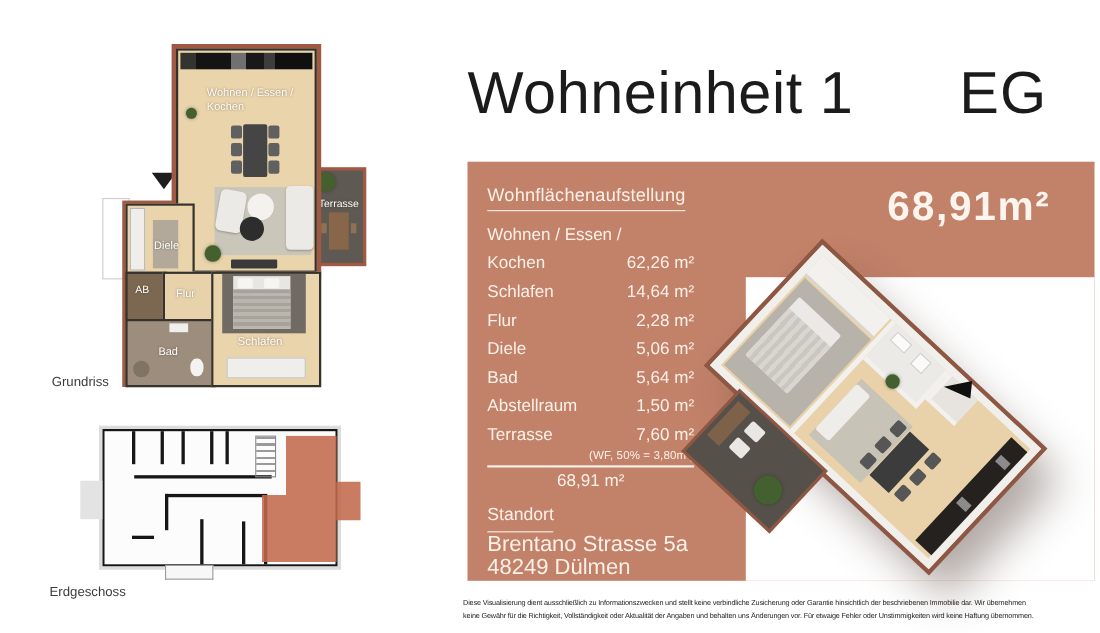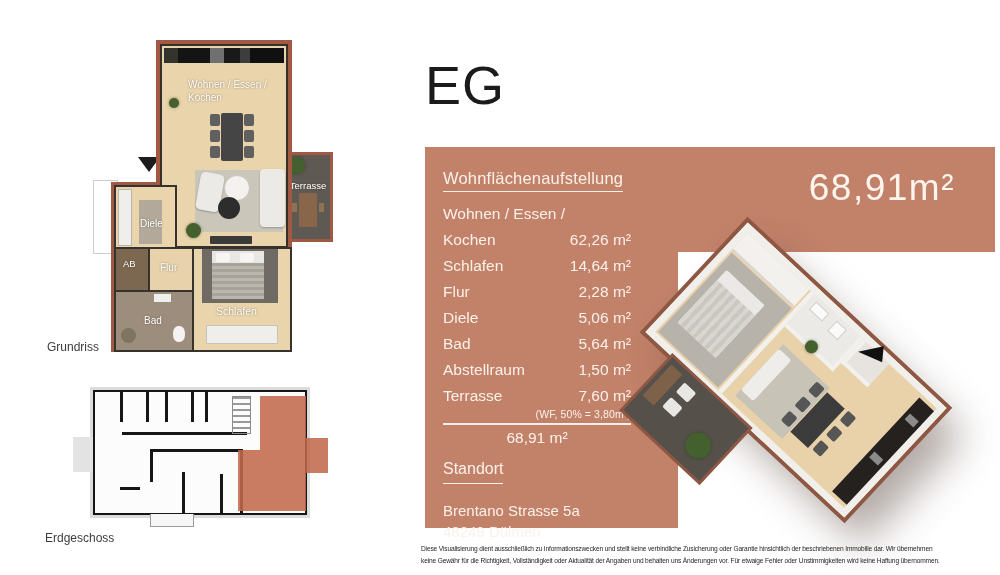--- a/index.html
+++ b/index.html
@@ -6,29 +6,29 @@
   body{width:1000px;height:575px;background:#ffffff;font-family:"Liberation Sans",sans-serif;position:relative;overflow:hidden;}
 
   
   .title-row{position:absolute;left:425px;top:54px;width:527px;display:flex;justify-content:space-between;align-items:baseline;color:#1b1b1b;}
   .title-main{font-size:54px;font-weight:400;letter-spacing:0.5px;white-space:nowrap;}
   .title-floor{font-size:54px;font-weight:400;letter-spacing:1px;}
 
   
   .panel{position:absolute;left:425px;top:147px;width:570px;height:381px;background:#c28169;z-index:1;}
   .panel-cut{position:absolute;right:0;bottom:0;width:317px;height:276px;background:#ffffff;}
-  .big-area{position:absolute;top:20px;right:40px;font-size:37px;color:#fdf4ed;letter-spacing:1.5px;font-weight:400;}
+  .big-area{position:absolute;top:20px;right:40px;font-size:37px;color:#fdf4ed;letter-spacing:1.5px;font-weight:700;}
   .panel-content{position:absolute;left:18px;top:22px;width:188px;color:#fcf1e9;}
   .p-heading{display:inline-block;font-size:16.5px;font-weight:400;border-bottom:1.5px solid #fcf1e9;padding-bottom:3px;margin-bottom:9px;letter-spacing:0.2px;}
   .a-row{display:flex;justify-content:space-between;align-items:center;height:26px;font-size:15.5px;}
   .a-note{text-align:right;font-size:10.5px;margin-top:-1px;letter-spacing:0.1px;}
   .a-divider{height:2px;background:#fcf1e9;margin-top:3px;}
   .a-total{text-align:center;font-size:15.5px;height:26px;line-height:26px;}
   .loc-heading{display:inline-block;font-size:16px;border-bottom:1.5px solid #fcf1e9;padding-bottom:5px;margin-top:9px;}
-  .addr{font-size:15px;line-height:21px;margin-top:16px;}
+  .addr{font-size:20px;line-height:21px;margin-top:1px;}
 
   
   .plan2d{position:absolute;left:105px;top:38px;width:235px;height:322px;}
   .stairwell{position:absolute;left:-12px;top:142px;width:23px;height:72px;background:#fff;border:1.5px solid #cccccc;}
   .wing-upper{position:absolute;left:55px;top:6px;width:124px;height:200px;background:#ead4ab;border:2.5px solid #34302b;box-shadow:0 0 0 4px #a05a44;z-index:2;}
   .kitchen{position:absolute;left:2px;top:2px;right:2px;height:15px;background:linear-gradient(90deg,#34342f 0 12%,#141414 12% 38%,#707070 38% 50%,#191919 50% 63%,#3d3d3d 63% 72%,#101010 72% 100%);}
   .lbl{color:#ffffff;font-size:10px;line-height:13px;text-shadow:0 0 2px rgba(60,45,30,.6);}
   .lbl-living{position:absolute;left:26px;top:32px;}
   .dining{position:absolute;left:48px;top:66px;width:44px;height:50px;}
   .d-table{position:absolute;left:11px;top:1px;width:22px;height:48px;background:#454545;border-radius:2px;}
@@ -199,20 +199,21 @@
     <div class="w" style="left:25px;top:95px;width:20px;height:2.5px"></div>
     <div class="stairs"></div>
   </section>
   <div class="bump-left"></div>
   <div class="bump-bottom"></div>
   <div class="schem-highlight"></div>
 
   <div class="caption" style="left:45px;top:531px">Erdgeschoss</div>
 
   <header class="title-row">
+    <span class="title-main">Wohneinheit 1</span>
     <span class="title-floor">EG</span>
   </header>
 
   <section class="panel">
     <div class="panel-cut"></div>
     <div class="big-area">68,91m²</div>
 
     <div class="panel-content">
       <div class="p-heading">Wohnflächenaufstellung</div>
 

